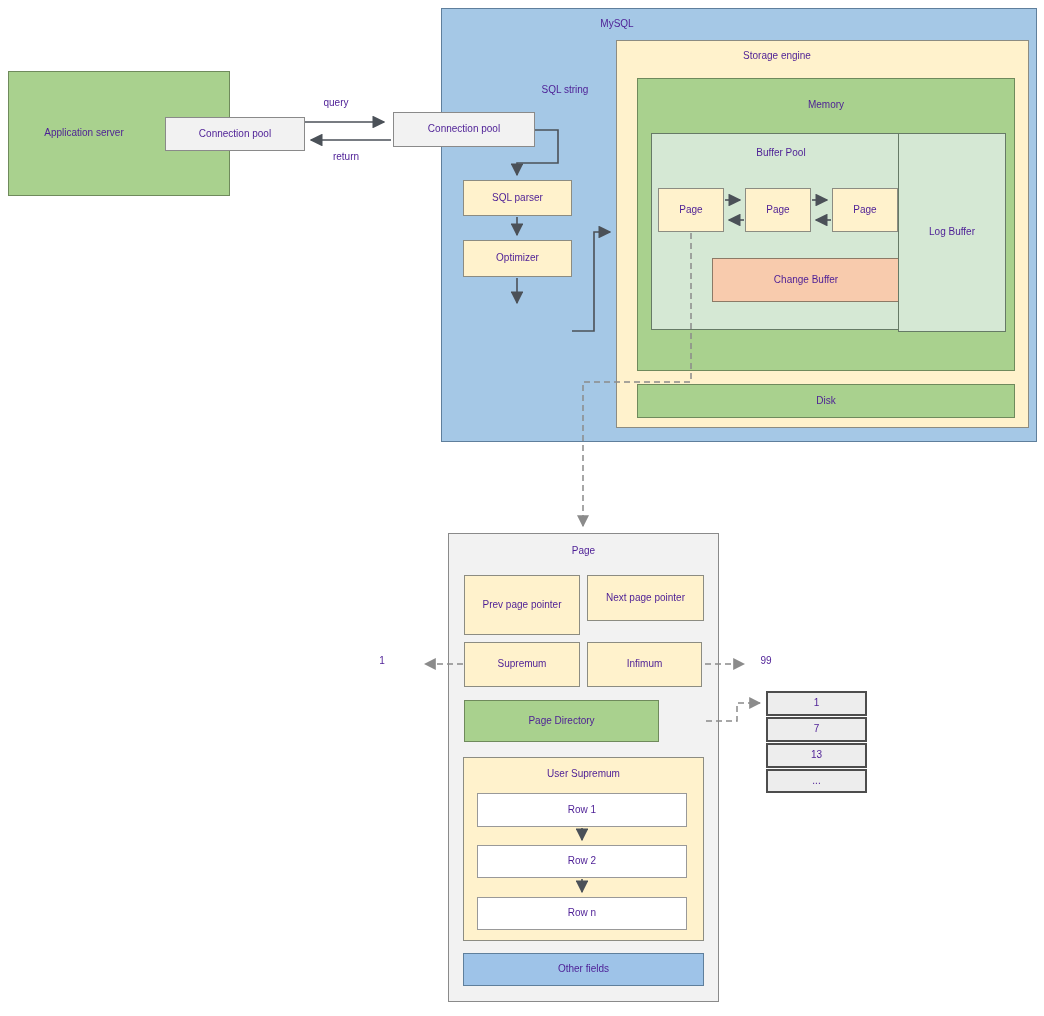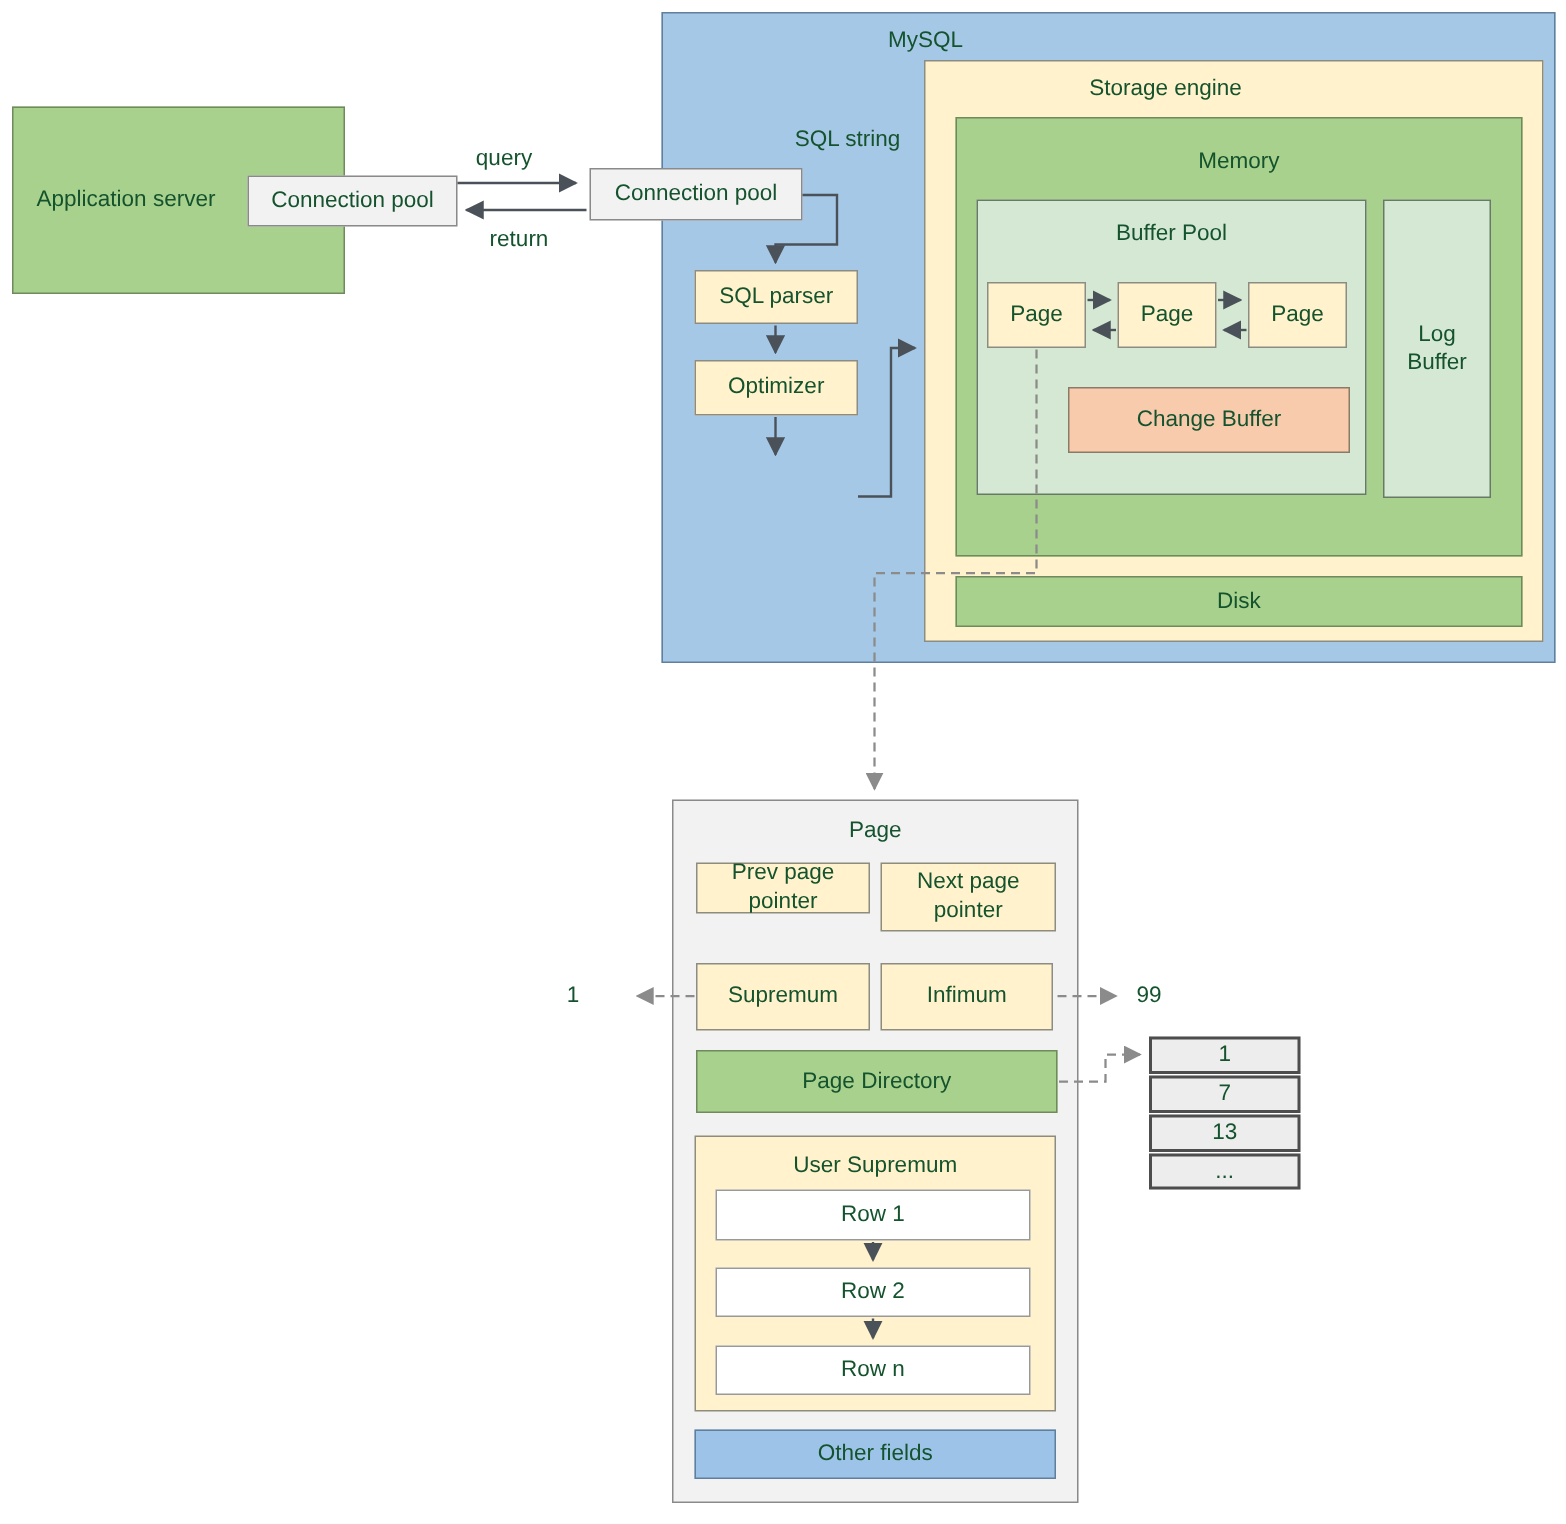--- a/index.html
+++ b/index.html
@@ -1,19 +1,19 @@
 <!DOCTYPE html>
 <html><head>
 <meta charset="utf-8">
 <style>
   html,body{margin:0;padding:0;background:#ffffff;}
   .canvas{
     position:relative;width:1044px;height:1016px;
     font-family:"Liberation Sans", sans-serif;
-    color:#14532d;font-size:15px;overflow:hidden;background:#ffffff;
+    color:#4c1d95;font-size:10px;overflow:hidden;background:#ffffff;
   }
   .box{
     position:absolute;box-sizing:border-box;border:1px solid #666;
     display:flex;align-items:center;justify-content:center;
     text-align:center;line-height:1.25;
   }
   .lbl{position:absolute;text-align:center;line-height:1.2;}
   .blue-bg{background:#a5c8e6;border-color:#5f7f9c;}
   .yellow{background:#fff2cc;border-color:#8c8c82;}
   .green{background:#a9d18e;border-color:#6f8a5c;}
@@ -49,21 +49,21 @@
     <span>Page</span>
   </div>
   <div class="box yellow" style="left:832px;top:188px;width:66px;height:44px;">
     <span>Page</span>
   </div>
 
   <div class="box orange" style="left:712px;top:258px;width:188px;height:44px;">
     <span>Change Buffer</span>
   </div>
 
-  <div class="box pale" style="left:922px;top:133px;width:72px;height:199px;">
+  <div class="box pale" style="left:898px;top:133px;width:108px;height:199px;">
     <span style="display:inline-block;max-width:52px;">Log Buffer</span>
   </div>
 
   <div class="box green" style="left:637px;top:384px;width:378px;height:34px;text-align:right;">
     <span>Disk</span>
   </div>
 
   <div class="box green" style="left:8px;top:71px;width:222px;height:125px;padding-right:70px;">
     <span>Application server</span>
   </div>
@@ -79,37 +79,37 @@
   <div class="box yellow" style="left:463px;top:180px;width:109px;height:36px;">
     <span>SQL parser</span>
   </div>
   <div class="box yellow" style="left:463px;top:240px;width:109px;height:37px;">
     <span>Optimizer</span>
   </div>
 
   <div class="box gray" style="left:448px;top:533px;width:271px;height:469px;"></div>
   <div class="lbl" style="left:448px;top:545px;width:271px;">Page</div>
 
-  <div class="box yellow" style="left:464px;top:575px;width:116px;height:34px;padding:2px 14px;">
+  <div class="box yellow" style="left:464px;top:575px;width:116px;height:60px;padding:2px 14px;">
     <span>Prev page pointer</span>
   </div>
   <div class="box yellow" style="left:587px;top:575px;width:117px;height:46px;padding:2px 14px;">
     <span>Next page pointer</span>
   </div>
 
   <div class="box yellow" style="left:464px;top:642px;width:116px;height:45px;">
     <span>Supremum</span>
   </div>
   <div class="box yellow" style="left:587px;top:642px;width:115px;height:45px;">
     <span>Infimum</span>
   </div>
   <div class="lbl" style="left:368px;top:655px;width:28px;">1</div>
   <div class="lbl" style="left:750px;top:655px;width:32px;">99</div>
 
-  <div class="box green" style="left:464px;top:700px;width:241px;height:42px;">
+  <div class="box green" style="left:464px;top:700px;width:195px;height:42px;">
     <span>Page Directory</span>
   </div>
 
   <div class="box yellow" style="left:463px;top:757px;width:241px;height:184px;"></div>
   <div class="lbl" style="left:463px;top:768px;width:241px;">User Supremum</div>
   <div class="box white" style="left:477px;top:793px;width:210px;height:34px;">
     <span>Row 1</span>
   </div>
   <div class="box white" style="left:477px;top:845px;width:210px;height:33px;">
     <span>Row 2</span>

